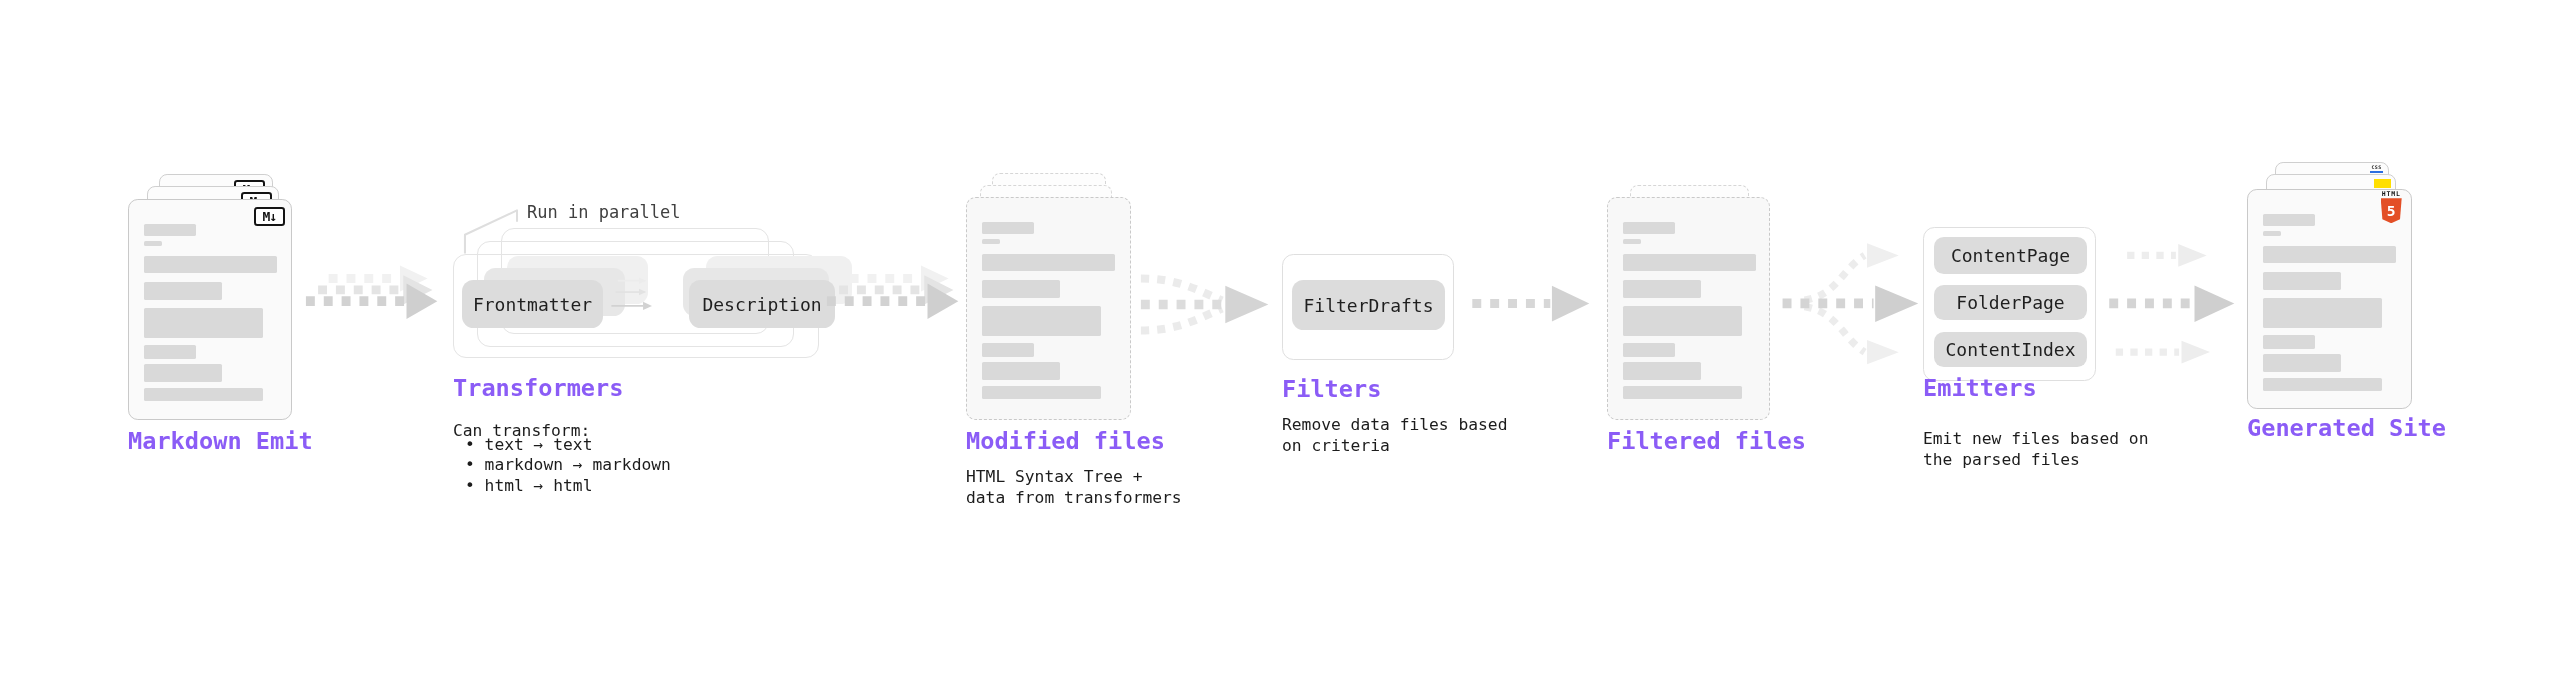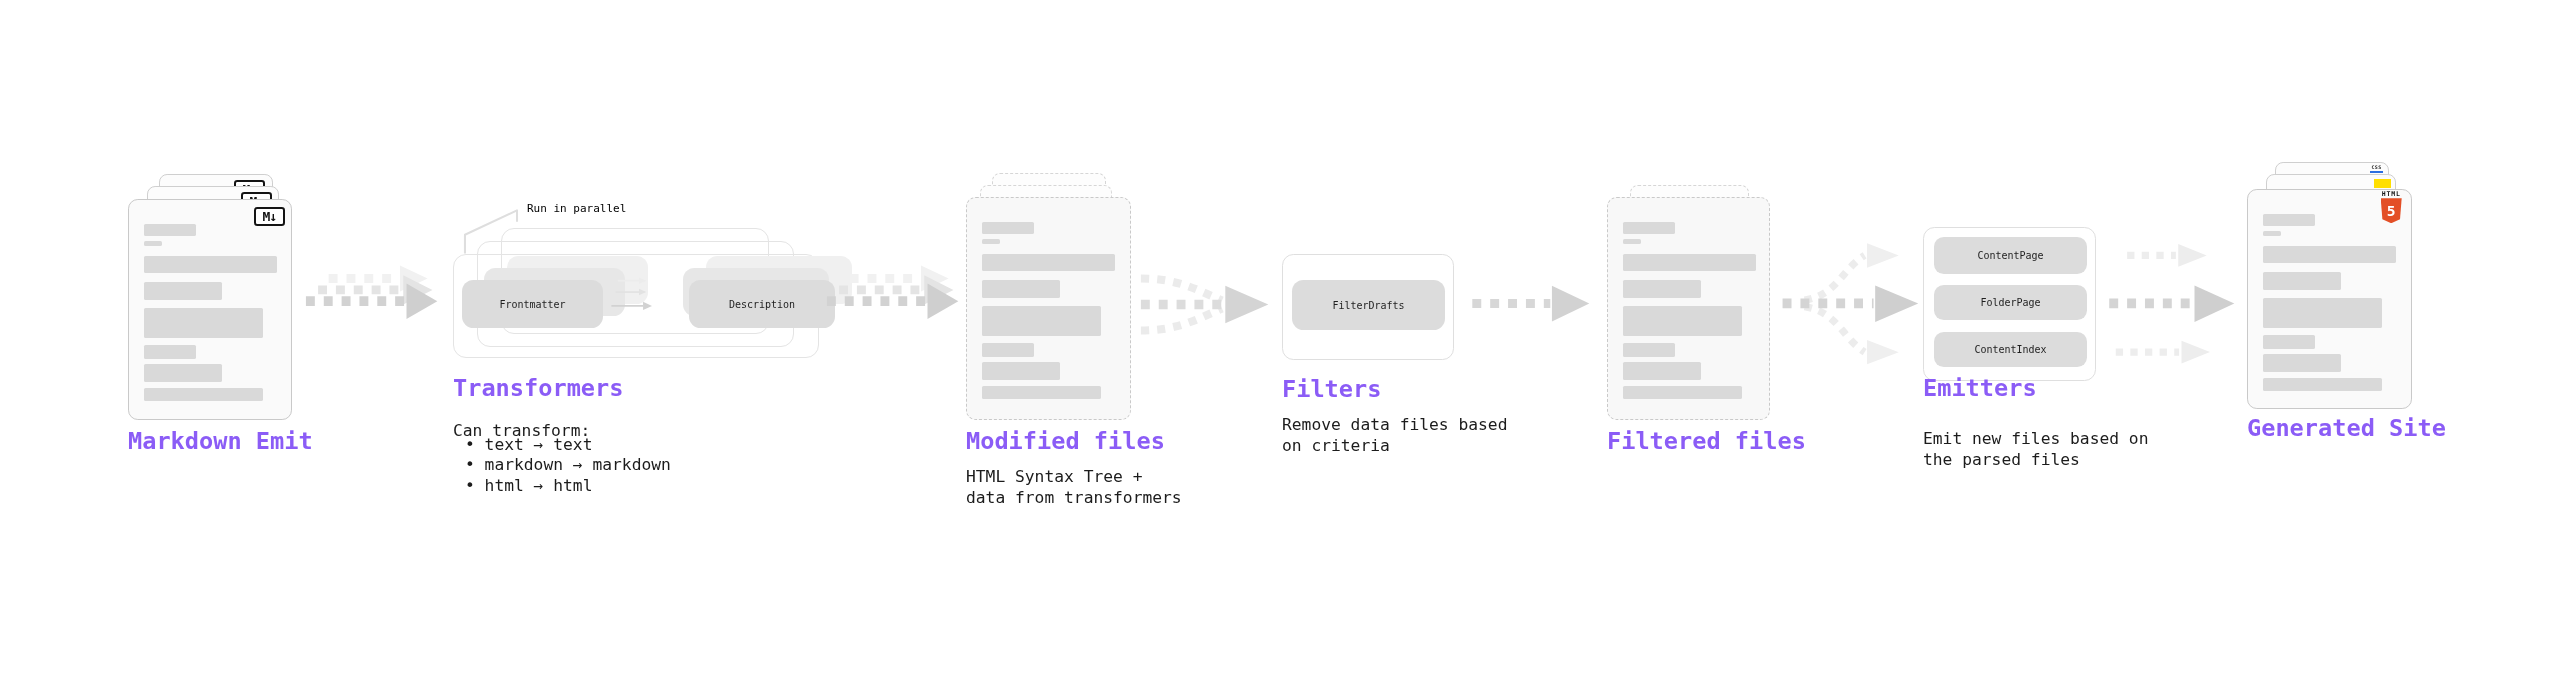--- a/index.html
+++ b/index.html
@@ -16,27 +16,27 @@
   .bar{background:#d9d9d9;border-radius:1.6px;}
   
   .md-icon{position:absolute;width:31px;height:18.7px;border:2.4px solid #141414;border-radius:3.3px;background:#fff;
     font-size:13px;font-weight:bold;color:#141414;display:flex;align-items:center;justify-content:center;
     letter-spacing:-0.8px;box-sizing:border-box;}
   
   .obox{position:absolute;border:1.6px solid #e4e4e4;border-radius:13px;box-sizing:border-box;background:transparent;}
   .panel{position:absolute;border:1.6px solid #dfdfdf;border-radius:11.4px;background:#ffffff;box-sizing:border-box;}
   
   .pill{position:absolute;background:#dcdcdc;border-radius:11.4px;display:flex;align-items:center;justify-content:center;
-    font-size:10px;color:#1f1f1f;box-sizing:border-box;}
+    font-size:18px;color:#1f1f1f;box-sizing:border-box;}
   .pill.ghost1{background:#e7e7e7;color:transparent;}
   .pill.ghost2{background:#f0f0f0;color:transparent;}
   
   .stage-title{position:absolute;font-size:23.6px;font-weight:700;color:#8b5cf6;white-space:nowrap;}
   .stage-body{position:absolute;font-size:16.3px;line-height:21px;color:#1c1c1c;white-space:pre;}
-  .annotation{position:absolute;font-size:11px;color:#000000;white-space:nowrap;}
+  .annotation{position:absolute;font-size:17px;color:#404040;white-space:nowrap;}
   
   .html5-badge{position:absolute;width:24.4px;text-align:center;}
   .html5-word{font-size:6.5px;font-weight:bold;color:#141414;letter-spacing:0.8px;line-height:6.5px;}
   .html5-shield{width:21px;height:25px;margin:0.8px auto 0;display:flex;align-items:center;justify-content:center;
     clip-path:polygon(0 0,100% 0,92% 84%,50% 100%,8% 84%);
     color:#ffffff;font-size:14.6px;font-weight:bold;}
   .css-badge{position:absolute;width:13px;text-align:center;}
   .css-word{font-size:4.9px;font-weight:bold;color:#141414;line-height:4.9px;letter-spacing:0.4px;}
   .css-bar{height:2.4px;width:13px;margin-top:0.8px;}
   .js-badge{position:absolute;width:17px;height:9px;}

